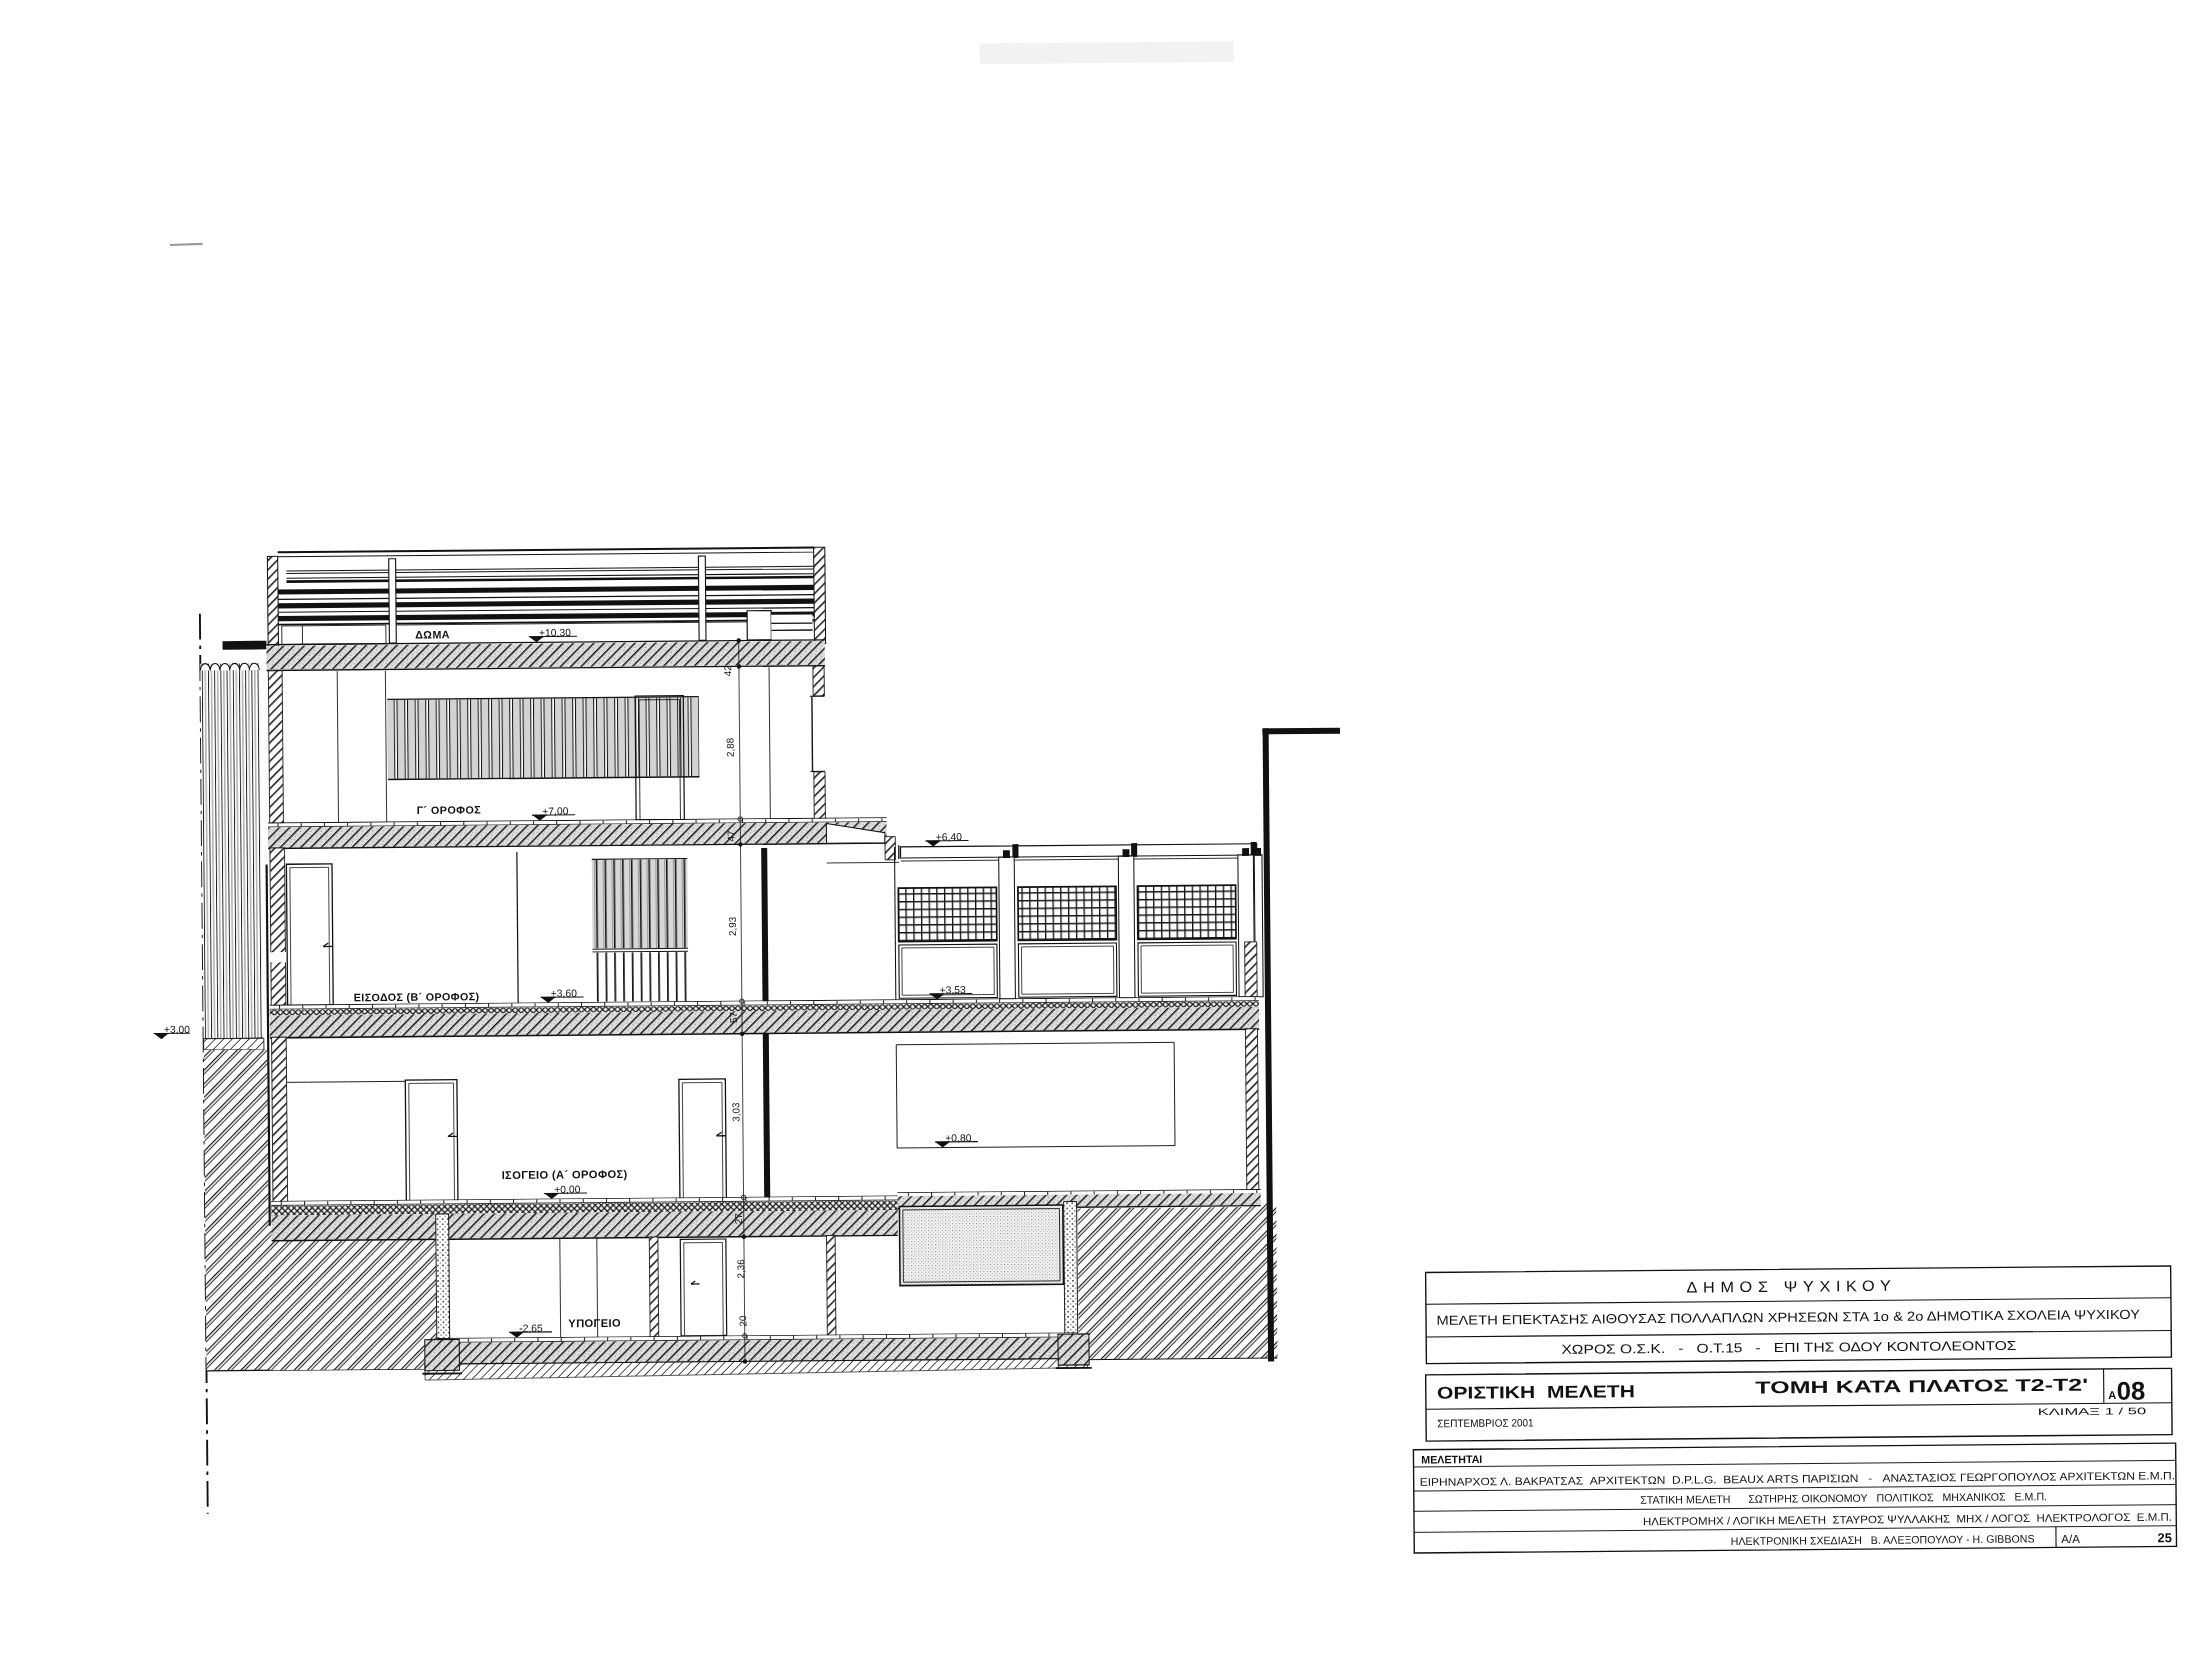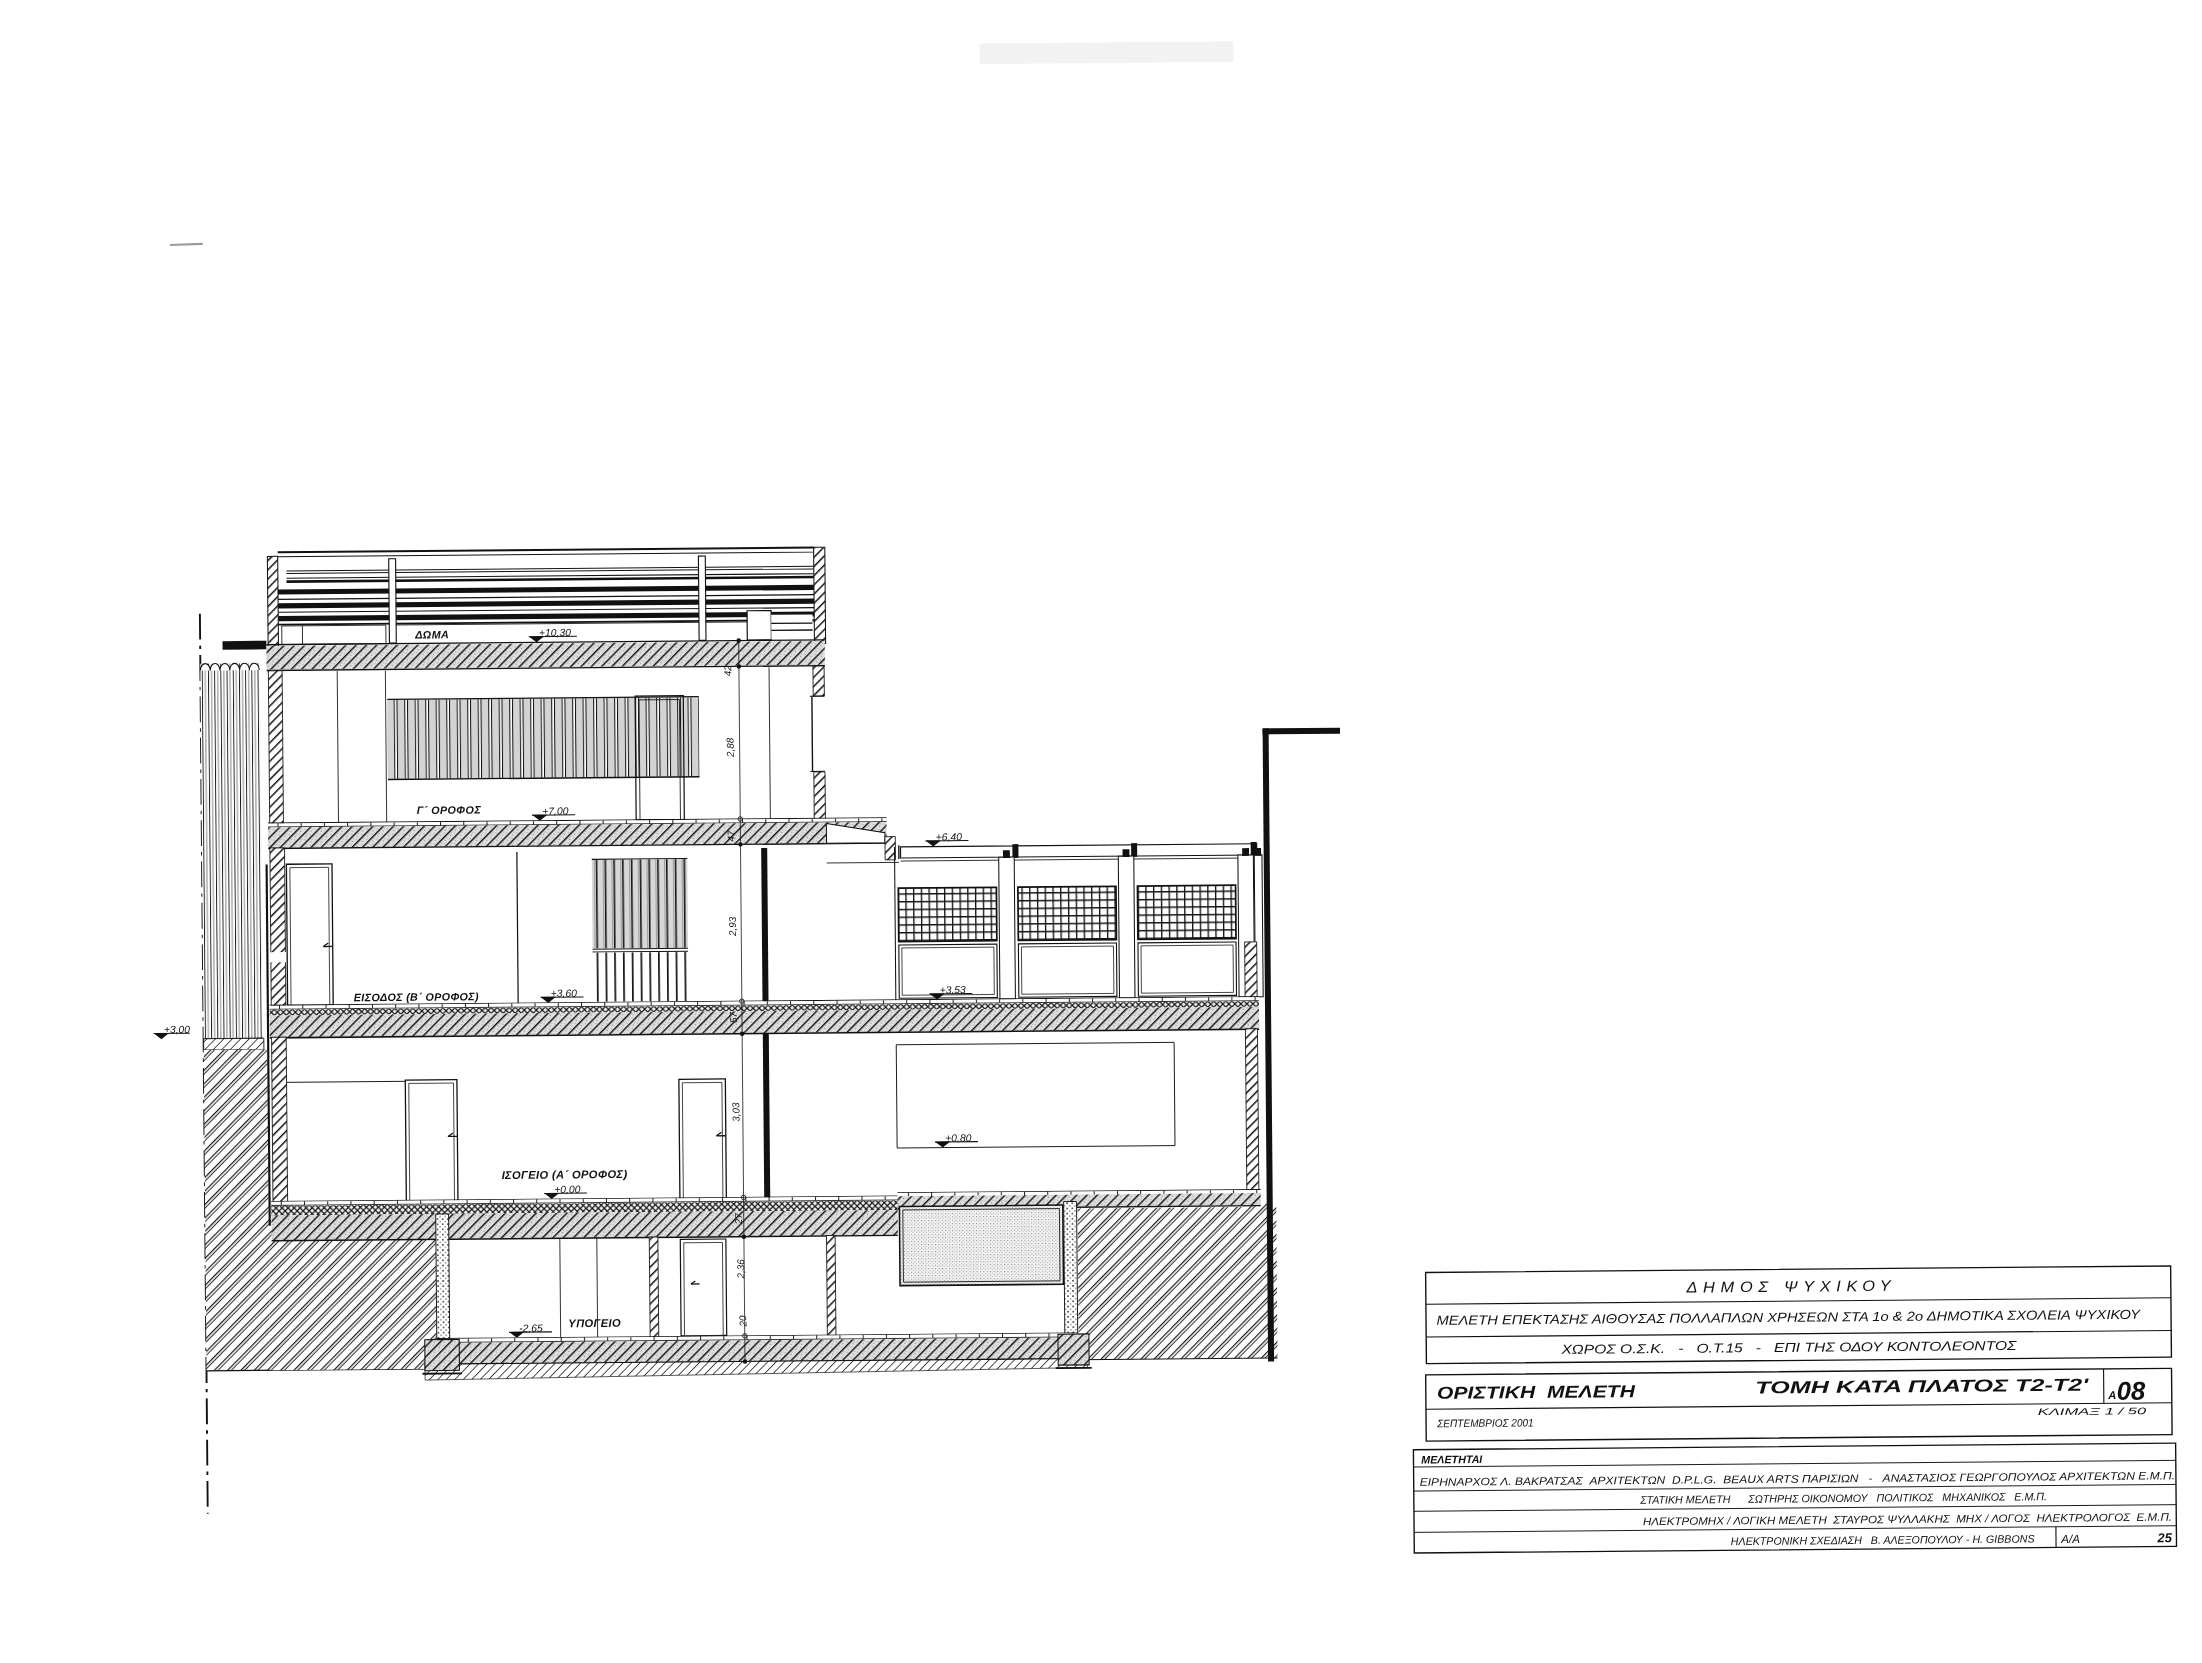--- a/index.html
+++ b/index.html
@@ -1,16 +1,16 @@
 <!DOCTYPE html>
 <html style="font-size:13.8px"><head>
 <meta charset="utf-8">
 <style>
   html,body{margin:0;padding:0;background:#ffffff;}
-  #page{position:relative;width:2203px;height:1663px;background:#fff;overflow:hidden;font-style:italic;}
+  #page{position:relative;width:2203px;height:1663px;background:#fff;overflow:hidden;}
   svg{position:absolute;top:0;left:0;}
   text{font-family:"Liberation Sans", sans-serif;fill:#111;-webkit-font-smoothing:antialiased;}
 </style>
 </head>
 <body>
 <div id="page">
 <svg width="2203" height="1663" viewBox="0 0 2560 1933" text-rendering="geometricPrecision">
 <defs>
   <pattern id="slab" width="8.5" height="8.5" patternUnits="userSpaceOnUse" patternTransform="rotate(45)">
     <rect width="8.5" height="8.5" fill="#dedede"></rect>

